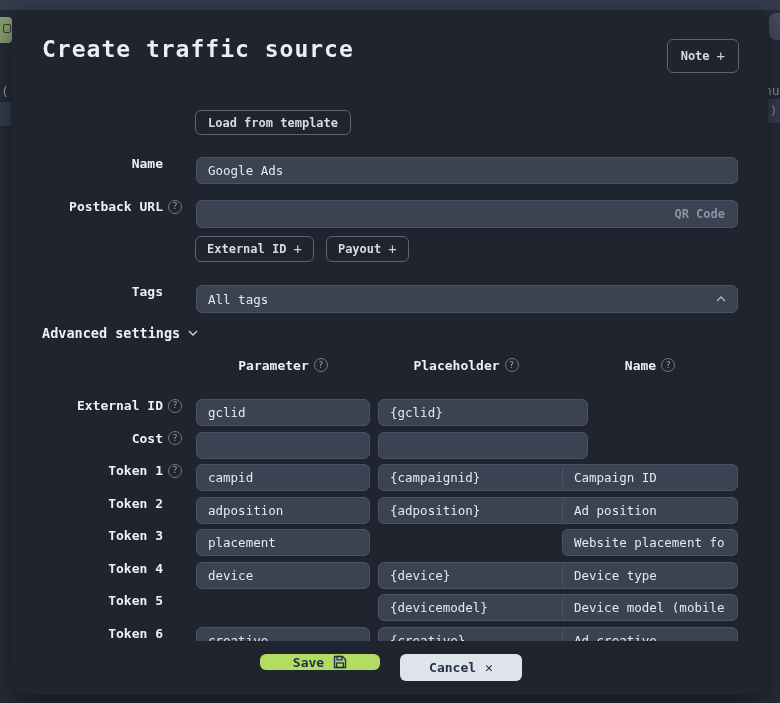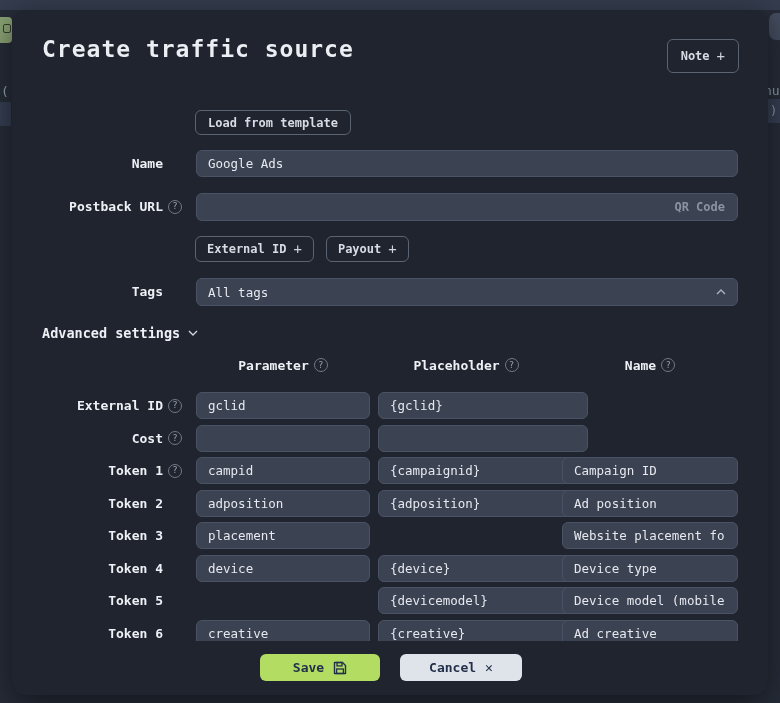--- a/index.html
+++ b/index.html
@@ -29,21 +29,21 @@
   .note-btn{position:absolute;top:29px;right:29px;height:26px;padding:16px 13px;}
   .plus{font-weight:400;font-size:14px;color:#cfd4dc;}
   .load-btn{position:absolute;left:183px;top:100px;height:25px;padding:0 12px;font-weight:700;}
 
   .lblcell{position:absolute;left:30px;width:140px;height:27px;display:flex;align-items:center;justify-content:flex-end;gap:5px;}
   .lbl{font-size:13px;font-weight:700;color:#edf0f5;white-space:nowrap;}
   .help{width:14px;height:14px;min-width:14px;border:1px solid #6f7887;border-radius:50%;color:#97a0af;font-size:9px;
     display:flex;align-items:center;justify-content:center;line-height:1;}
   .help.hidden{visibility:hidden;}
   .field{background:var(--input-bg);border:1px solid var(--input-border);border-radius:6px;color:var(--text);
-    font-size:12.5px;padding:8px 11px;outline:none;white-space:nowrap;overflow:hidden;}
+    font-size:12.5px;padding:8px 11px;outline:none;white-space:nowrap;overflow:hidden;margin-top:7px;}
   .bigfield{position:absolute;left:184px;width:542px;height:27px;}
   .row-name{top:140px;}
   .row-postback{top:183px;height:28px;}
   .qr{position:absolute;right:12px;top:0;height:100%;display:flex;align-items:center;color:var(--muted);
     font-size:12px;font-weight:700;cursor:pointer;}
   .chip-row{position:absolute;left:183px;top:226px;display:flex;gap:12px;}
   .chip{height:26px;padding:0 11px;}
   .row-tags{top:268px;height:28px;display:flex;align-items:center;justify-content:space-between;cursor:pointer;}
   .tagsval{font-size:12.5px;color:var(--text);}
   .adv{position:absolute;left:30px;top:315px;display:flex;align-items:center;gap:8px;cursor:pointer;}
@@ -55,21 +55,21 @@
   .th1{left:184px;width:174px;} .th2{left:366px;width:176px;} .th3{left:550px;width:176px;}
 
   .rows{position:absolute;left:0;top:382px;width:756px;}
   .trow{position:relative;height:27px;margin-bottom:5.5px;}
   .trow .lblcell{top:0;}
   .trow .field{position:absolute;top:0;height:27px;display:flex;align-items:center;}
   .c1{left:184px;width:174px;} .c2{left:366px;width:210px;} .c3{left:550px;width:176px;}
 
   .footer{position:absolute;left:0;bottom:0;width:756px;height:54px;background:var(--modal-bg);
     border-radius:0 0 14px 14px;z-index:5;}
-  .save-btn{position:absolute;left:248px;top:13px;width:120px;height:27px;background:var(--green);border:none;
+  .save-btn{position:absolute;left:248px;top:13px;width:120px;height:16px;background:var(--green);border:none;
     border-radius:6px;color:var(--dark-text);font-size:13px;font-weight:700;display:flex;align-items:center;
     justify-content:center;gap:9px;cursor:pointer;}
   .cancel-btn{position:absolute;left:388px;top:13px;width:122px;height:27px;background:var(--cancel-bg);border:none;
     border-radius:6px;color:var(--dark-text);font-size:13px;font-weight:700;display:flex;align-items:center;
     justify-content:center;gap:9px;cursor:pointer;}
   .x{font-size:13px;font-weight:700;}
 </style>
 </head>
 <body>
 

